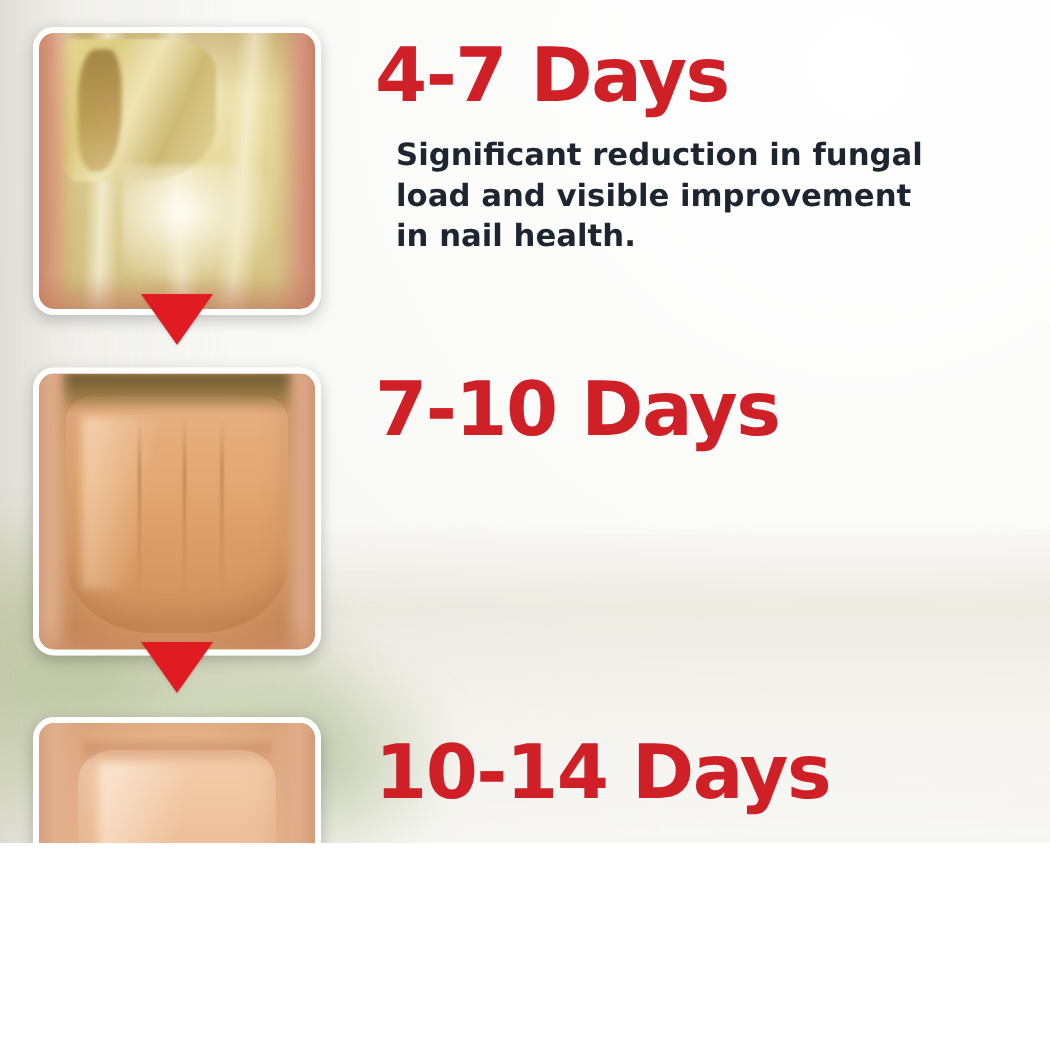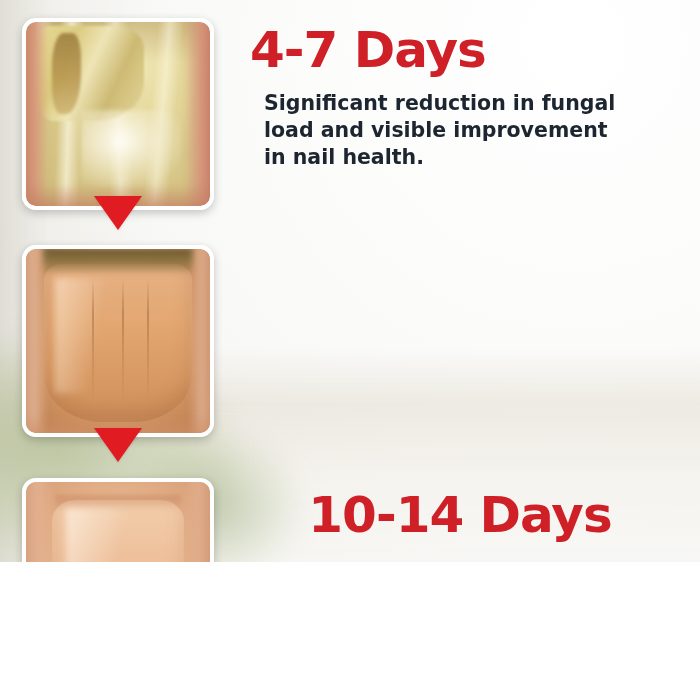--- a/index.html
+++ b/index.html
@@ -250,21 +250,21 @@
   .arrow-1 { left: 94px; top: 196px; }
   .arrow-2 { left: 94px; top: 428px; }
 
   
   .text {
     position: absolute;
     width: 420px;
   }
   .text-1 { left: 250px; top: 25px; }
   .text-2 { left: 250px; top: 248px; }
-  .text-3 { left: 250px; top: 490px; text-align: center; }
+  .text-3 { left: 250px; top: 490px; }
 
   .headline {
     font-family: "DejaVu Sans", sans-serif;
     font-weight: bold;
     font-size: 50px;
     line-height: 1.02;
     color: #cf2027;
     letter-spacing: -1px;
     margin: 0 0 8px 0;
     white-space: nowrap;
@@ -318,20 +318,21 @@
         <div class="nail2-line" style="left:36%"></div>
         <div class="nail2-line" style="left:52%"></div>
         <div class="nail2-line" style="left:66%"></div>
         <div class="nail2-skin-l"></div>
         <div class="nail2-skin-r"></div>
         <div class="nail2-skin-b"></div>
       </div>
     </div>
   </div>
   <div class="text text-2">
+    <div class="headline">7-10 Days</div>
   </div>
 
   <div class="arrow arrow-2"></div>
 
   <div class="row row-3">
     <div class="photo">
       <div class="inner">
         <div class="nail3"></div>
         <div class="nail3-plate"></div>
         <div class="nail3-cuticle"></div>

